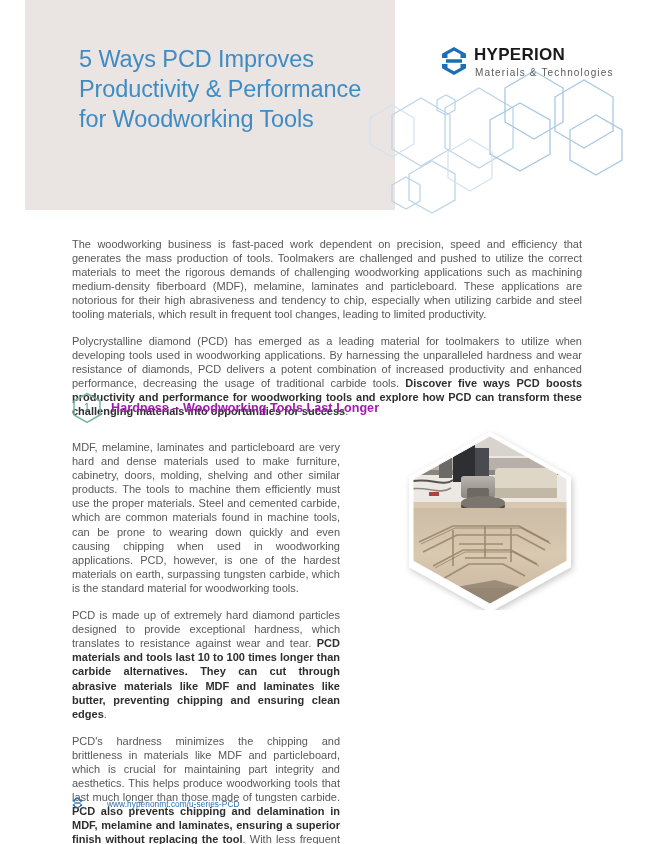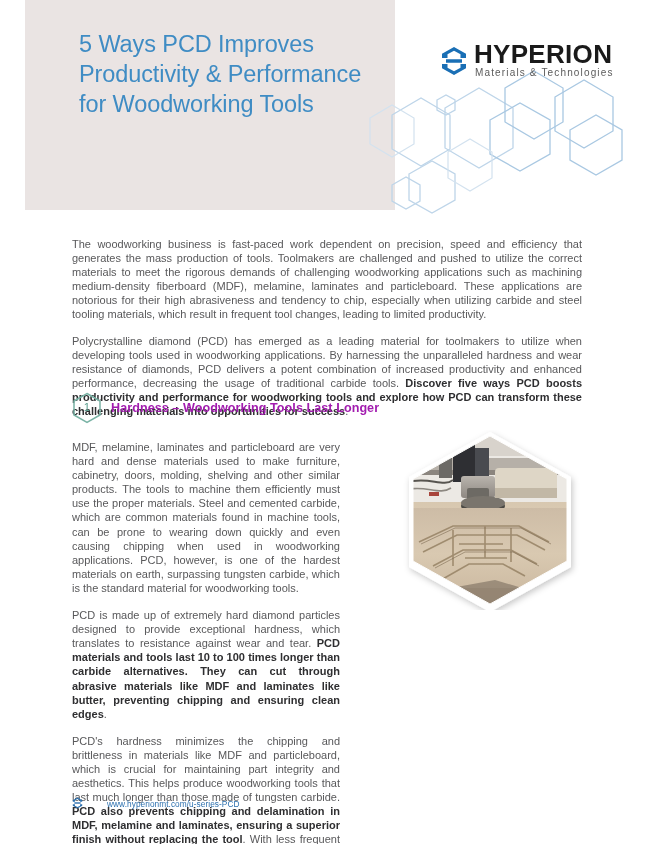--- a/index.html
+++ b/index.html
@@ -30,21 +30,21 @@
     position: absolute;
     left: 25px;
     top: 0;
     width: 370px;
     height: 210px;
     background: #eae4e3;
   }
   .header-title {
     position: absolute;
     left: 79px;
-    top: 29px;
+    top: 44px;
     width: 320px;
     font-size: 23.5px;
     line-height: 30px;
     color: #3f8cc4;
     font-weight: 400;
     letter-spacing: -0.1px;
     white-space: pre-line;
   }
 
   
@@ -68,21 +68,21 @@
     width: 28px;
     height: 30px;
     flex: 0 0 auto;
     margin-right: 6px;
   }
   .logo-text {
     display: block;
   }
   .logo-word {
     display: block;
-    font-size: 26px;
+    font-size: 17px;
     font-weight: 700;
     letter-spacing: 0.3px;
     color: #1a1a1a;
     line-height: 21px;
   }
   .logo-tag {
     display: block;
     font-size: 10px;
     letter-spacing: 1.15px;
     color: #5b5b5b;

